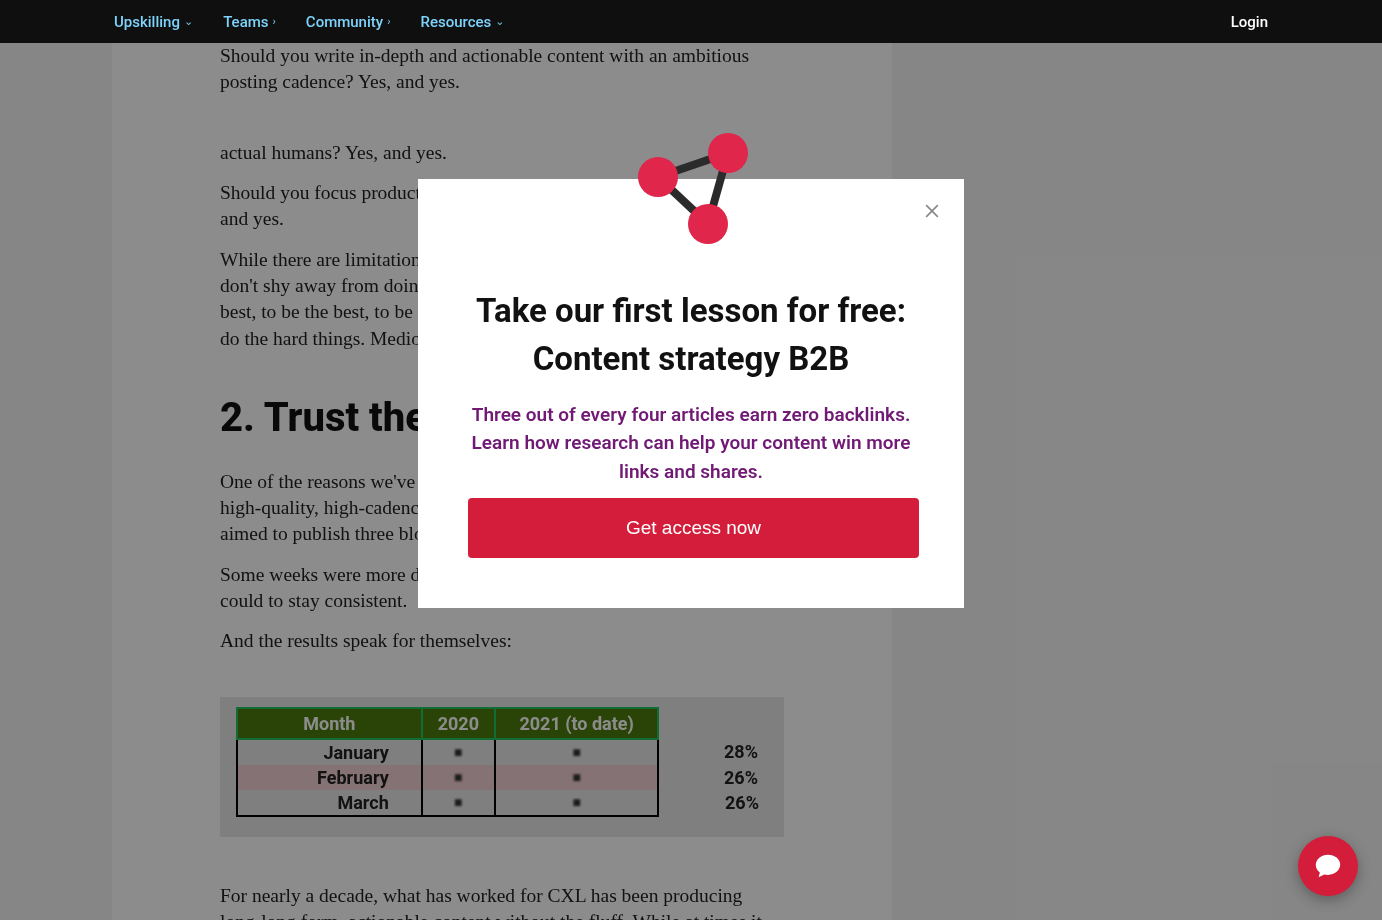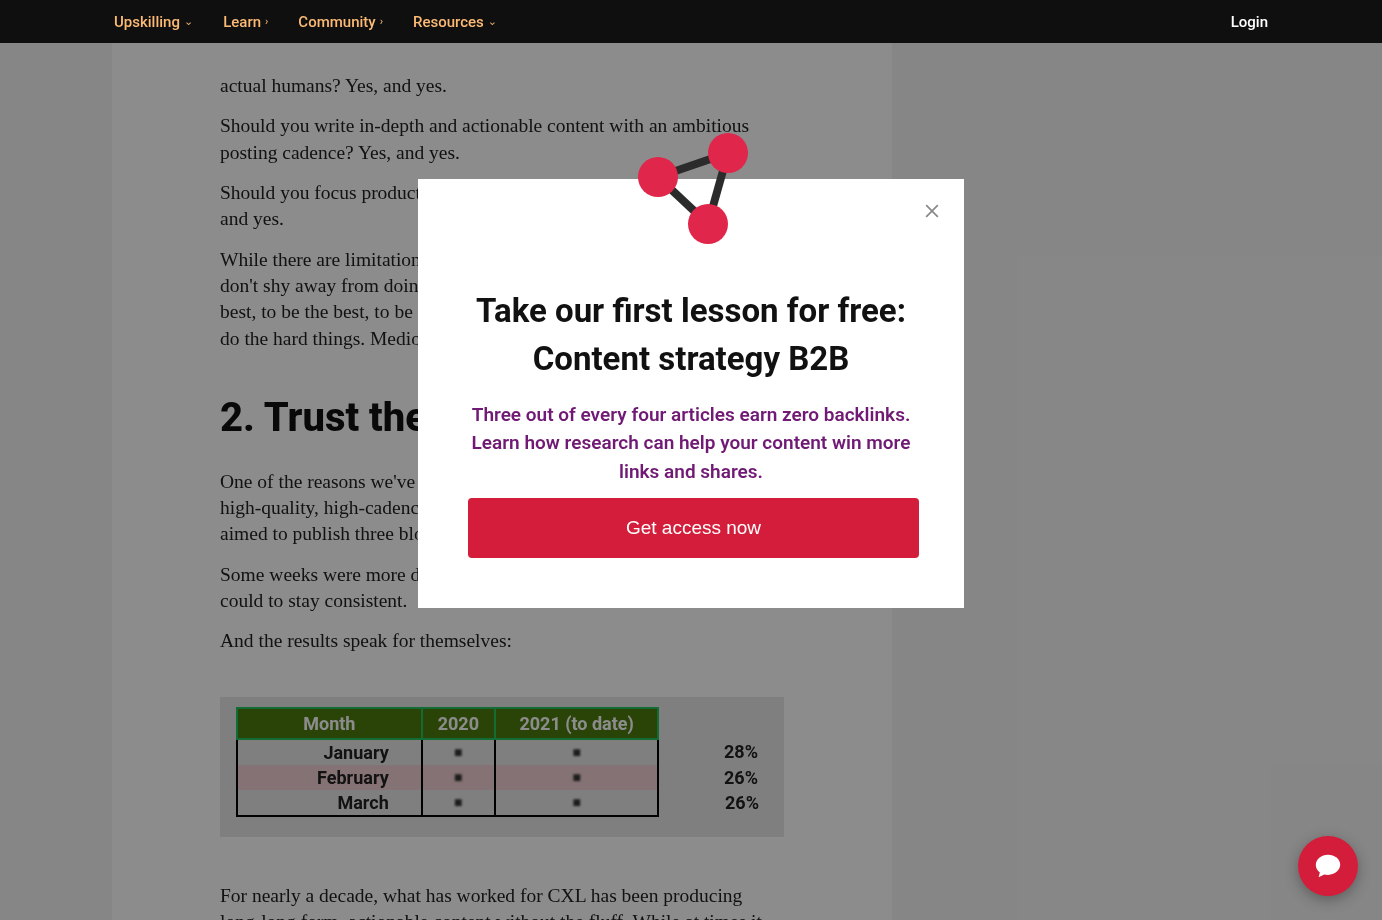--- a/index.html
+++ b/index.html
@@ -18,21 +18,21 @@
     height: 43px;
     display: flex;
     align-items: center;
     padding: 0 114px 0 114px;
     justify-content: space-between;
     position: relative;
     z-index: 2;
   }
   .nav-left { display: flex; gap: 30px; }
   .nav-item {
-    color: #fdba74;
+    color: #7dd3fc;
     font-size: 15px;
     font-weight: 500;
     display: flex;
     align-items: center;
     gap: 4px;
     cursor: pointer;
   }
   .nav-item .chev { font-size: 11px; opacity: 0.9; }
   .nav-login { color: #fff; font-size: 15px; font-weight: 500; cursor: pointer; }
 
@@ -200,40 +200,40 @@
 </head>
 <body>
 
 <div class="navbar">
   <div class="nav-left">
     <div class="nav-item">
       <span>Upskilling</span>
       <span class="chev">⌄</span>
     </div>
     <div class="nav-item">
-      <span>Learn</span>
+      <span>Teams</span>
       <span class="chev">›</span>
     </div>
     <div class="nav-item">
       <span>Community</span>
       <span class="chev">›</span>
     </div>
     <div class="nav-item">
       <span>Resources</span>
       <span class="chev">⌄</span>
     </div>
   </div>
   <div class="nav-login">Login</div>
 </div>
 
 <div class="page-wrap">
 
   <div class="article-card">
+    <p>Should you write in-depth and actionable content with an ambitious posting cadence? Yes, and yes.</p>
     <p style="padding-top:30px;">actual humans? Yes, and yes.</p>
-    <p>Should you write in-depth and actionable content with an ambitious posting cadence? Yes, and yes.</p>
     <p>Should you focus productivity on high-yield, high-value projects? Yes, and yes.</p>
     <p>While there are limitations to doing things with a fraction of the team, don't shy away from doing the hard things. Because to be one of the best, to be the best, to be one of the best in your industry, you have to do the hard things. Mediocre will not.</p>
     <h2>2. Trust the process</h2>
     <p>One of the reasons we've grown to where we are today was through our high-quality, high-cadence content and SEO approach. Each week we aimed to publish three blog posts. Come rain or shine.</p>
     <p>Some weeks were more difficult than others, but we did everything we could to stay consistent.</p>
     <p>And the results speak for themselves:</p>
 
     <div class="table-img">
       <table class="data-table">
         <tbody>

